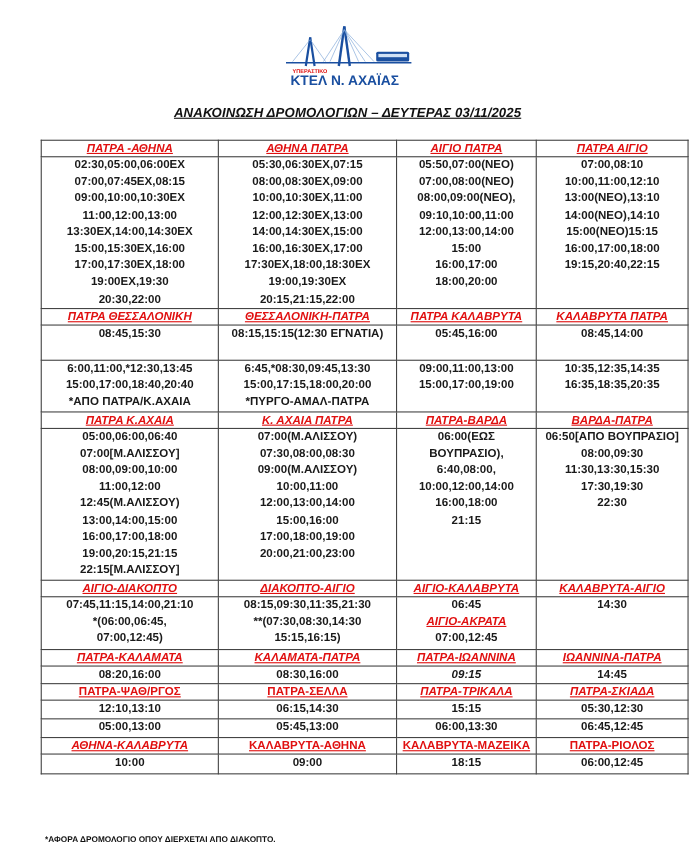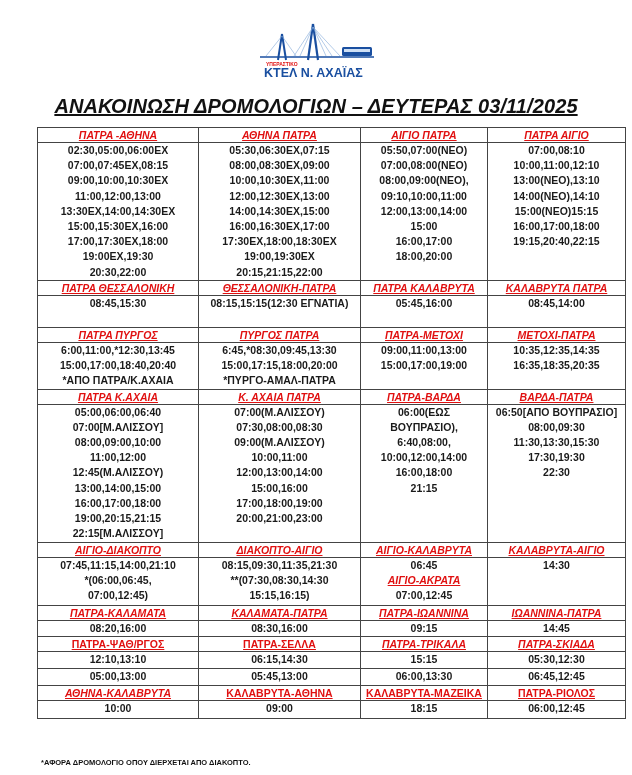--- a/index.html
+++ b/index.html
@@ -1,18 +1,18 @@
 <!DOCTYPE html>
 <html><head>
 <meta charset="utf-8">
 <style>
   html, body { margin:0; padding:0; background:#ffffff; }
   body { width:632px; height:775px; position:relative; overflow:hidden; font-family:"Liberation Sans", sans-serif; color:#111; }
   .logo { position:absolute; left:256px; top:22px; width:120px; height:56px; }
-  .title { position:absolute; left:0; width:632px; top:95px; text-align:center; font-size:20px; font-weight:bold; font-style:italic; text-decoration:underline; color:#111; letter-spacing:0.1px; }
+  .title { position:absolute; left:0; width:632px; top:95px; text-align:center; font-size:12px; font-weight:bold; font-style:italic; text-decoration:underline; color:#111; letter-spacing:0.1px; }
   table.sched { position:absolute; left:37px; top:127px; width:588px; border-collapse:collapse; table-layout:fixed;padding-left:20px; }
   table.sched col.c1 { width:161px; }
   table.sched col.c2 { width:162px; }
   table.sched col.c3 { width:127px; }
   table.sched col.c4 { width:138px; }
   table.sched td { border:1.2px solid #444; text-align:center; vertical-align:top; padding:0 2px; font-size:10.5px; font-weight:bold; line-height:15.2px; color:#1a1a1a; white-space:nowrap; overflow:hidden; }
   tr.hdr td { height:13px; line-height:13px; padding-top:1px; }
   .h { color:#e01010; font-style:italic; text-decoration:underline; font-weight:bold; font-size:10.5px; }
   .h.up { font-style:normal; }
   .line { display:block; }
@@ -123,26 +123,20 @@
         <td style="height: 31px;">
           <span class="line">08:15,15:15(12:30 ΕΓΝΑΤΙΑ)</span>
         </td>
         <td style="height: 31px;">
           <span class="line">05:45,16:00</span>
         </td>
         <td style="height: 31px;">
           <span class="line">08:45,14:00</span>
         </td>
       </tr>
-      <tr class="hdr">
-        <td><span class="h">ΠΑΤΡΑ ΠΥΡΓΟΣ</span></td>
-        <td><span class="h">ΠΥΡΓΟΣ ΠΑΤΡΑ</span></td>
-        <td><span class="h">ΠΑΤΡΑ-ΜΕΤΟΧΙ</span></td>
-        <td><span class="h">ΜΕΤΟΧΙ-ΠΑΤΡΑ</span></td>
-      </tr>
       <tr>
         <td style="height: 45px;">
           <span class="line">6:00,11:00,*12:30,13:45</span>
           <span class="line">15:00,17:00,18:40,20:40</span>
           <span class="line">*ΑΠΟ ΠΑΤΡΑ/Κ.ΑΧΑΙΑ</span>
         </td>
         <td style="height: 45px;">
           <span class="line">6:45,*08:30,09:45,13:30</span>
           <span class="line">15:00,17:15,18:00,20:00</span>
           <span class="line">*ΠΥΡΓΟ-ΑΜΑΛ-ΠΑΤΡΑ</span>
@@ -232,21 +226,21 @@
         <td><span class="h">ΠΑΤΡΑ-ΙΩΑΝΝΙΝΑ</span></td>
         <td><span class="h">ΙΩΑΝΝΙΝΑ-ΠΑΤΡΑ</span></td>
       </tr>
       <tr>
         <td style="height: 15px;">
           <span class="line">08:20,16:00</span>
         </td>
         <td style="height: 15px;">
           <span class="line">08:30,16:00</span>
         </td>
-        <td style="height: 15px;">
+        <td style="height: 15px; font-style: italic;">
           <span class="line">09:15</span>
         </td>
         <td style="height: 15px;">
           <span class="line">14:45</span>
         </td>
       </tr>
       <tr class="hdr">
         <td><span class="h up">ΠΑΤΡΑ-ΨΑΘ/ΡΓΟΣ</span></td>
         <td><span class="h up">ΠΑΤΡΑ-ΣΕΛΛΑ</span></td>
         <td><span class="h">ΠΑΤΡΑ-ΤΡΙΚΑΛΑ</span></td>

